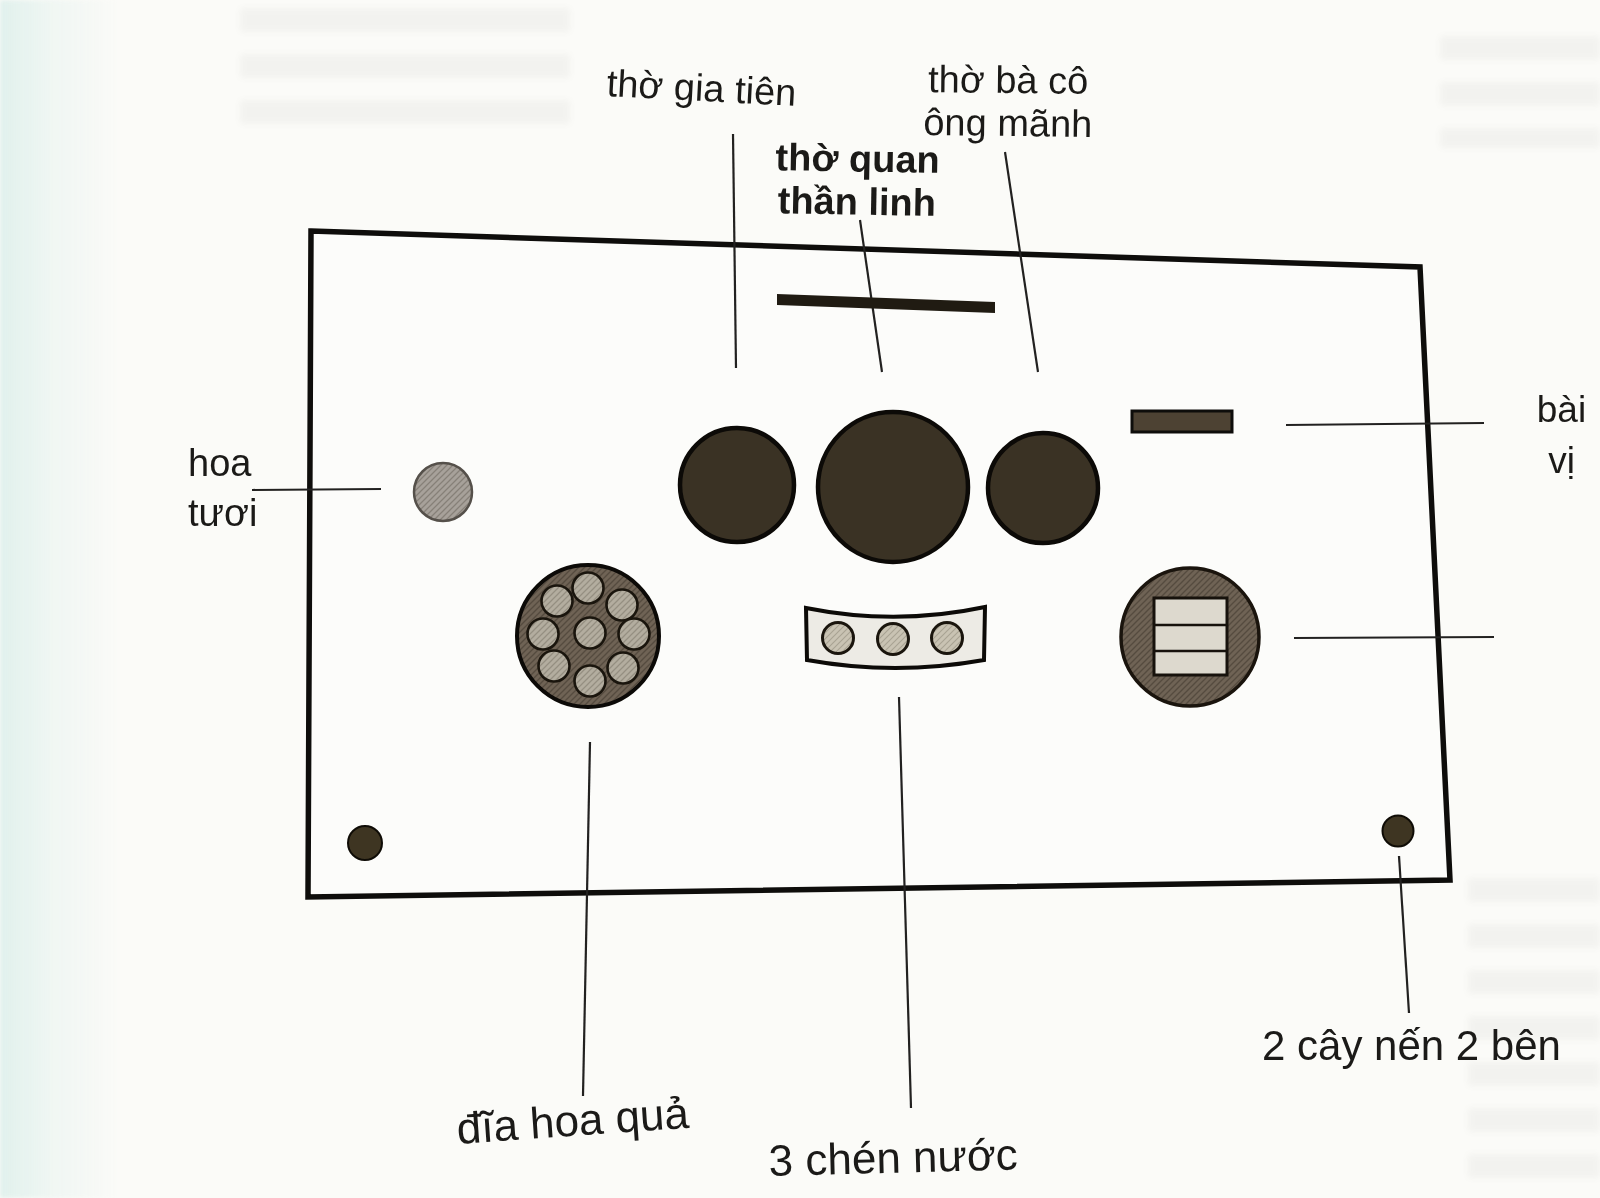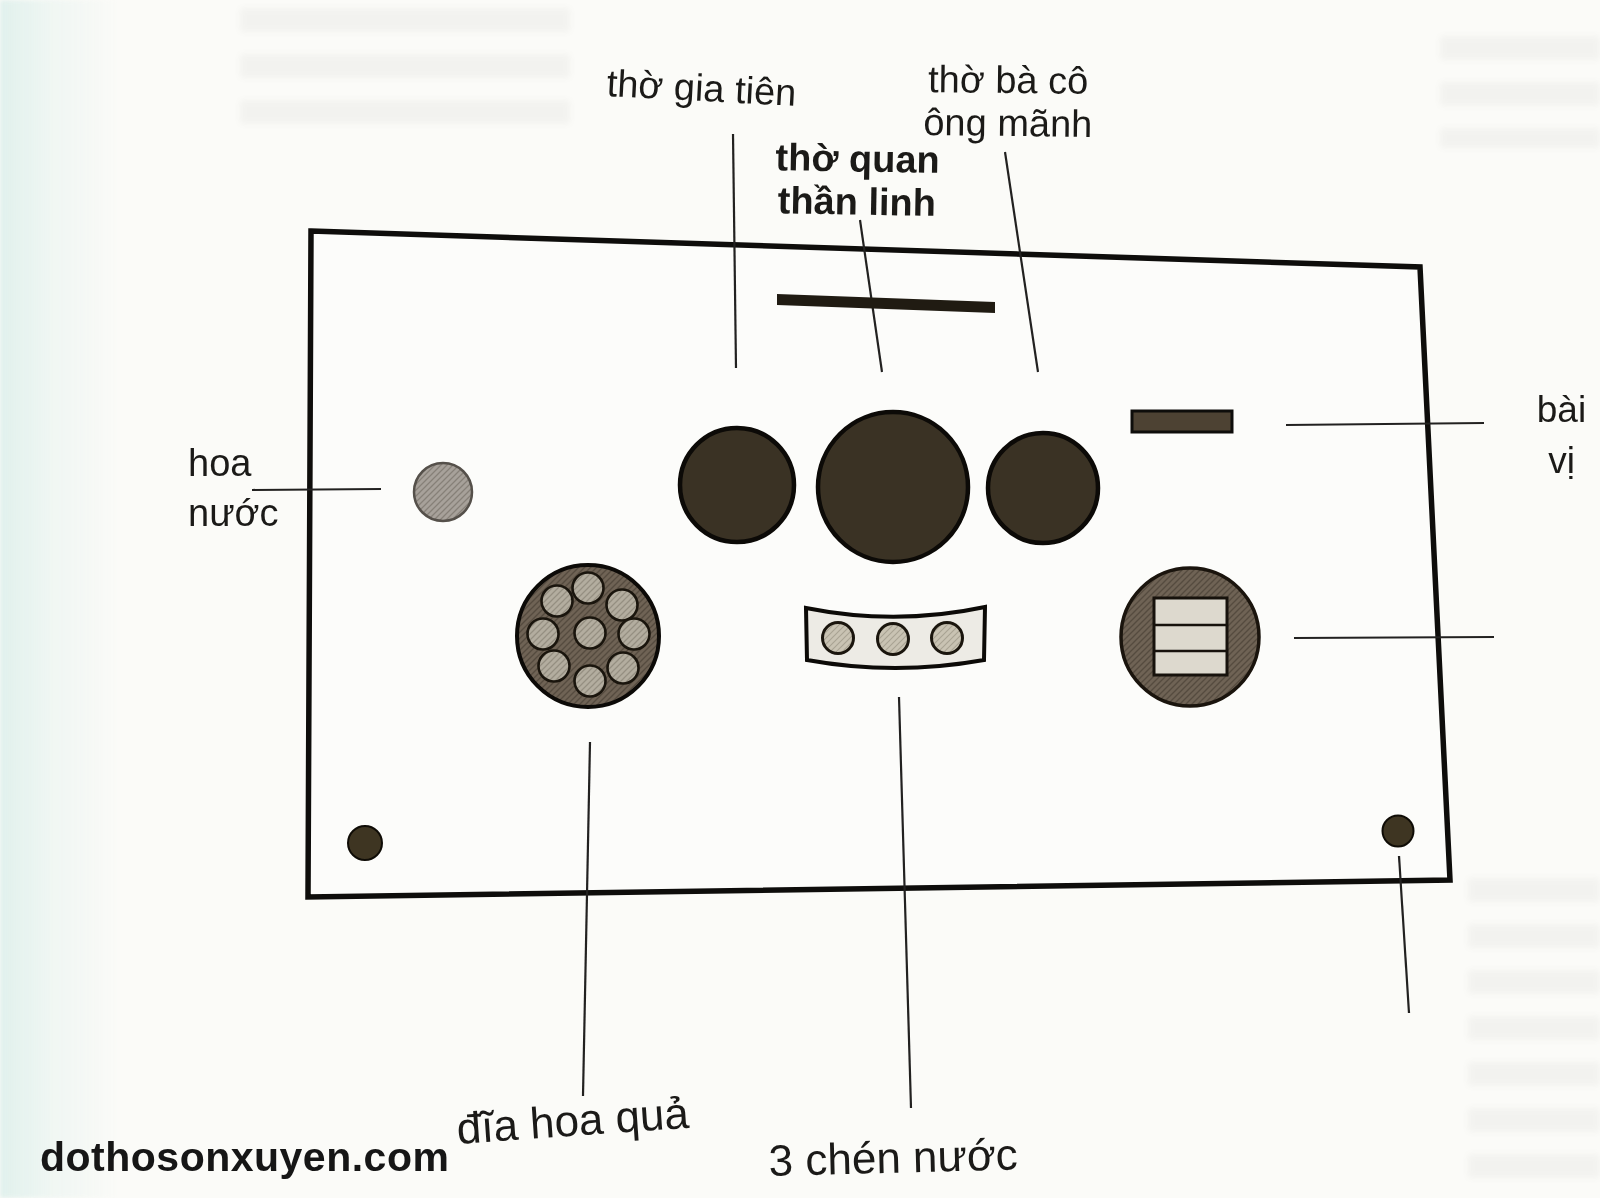--- a/index.html
+++ b/index.html
@@ -139,24 +139,24 @@
     <div>ông mãnh</div>
   </div>
 
   <div class="lbl center" style="left:1524px;top:384px;width:75px;line-height:1.38;font-size:37px;">
     <div>bài</div>
     <div>vị</div>
   </div>
 
   <div class="lbl" style="left:188px;top:438px;line-height:1.32;">
     <div>hoa</div>
-    <div>nước</div>
+    <div>tươi</div>
   </div>
 
 
   <div class="lbl big" style="left:455px;top:1104px;transform:rotate(-4deg);">đĩa hoa quả</div>
 
   <div class="lbl big" style="left:768px;top:1136px;transform:rotate(-1.5deg);">3 chén nước</div>
 
+  <div class="lbl" style="left:1262px;top:1022px;font-size:42px;">2 cây nến 2 bên</div>
 
-  <div class="watermark" style="left:40px;top:1134px;">dothosonxuyen.com</div>
 
 </div>
 
 </body></html>

